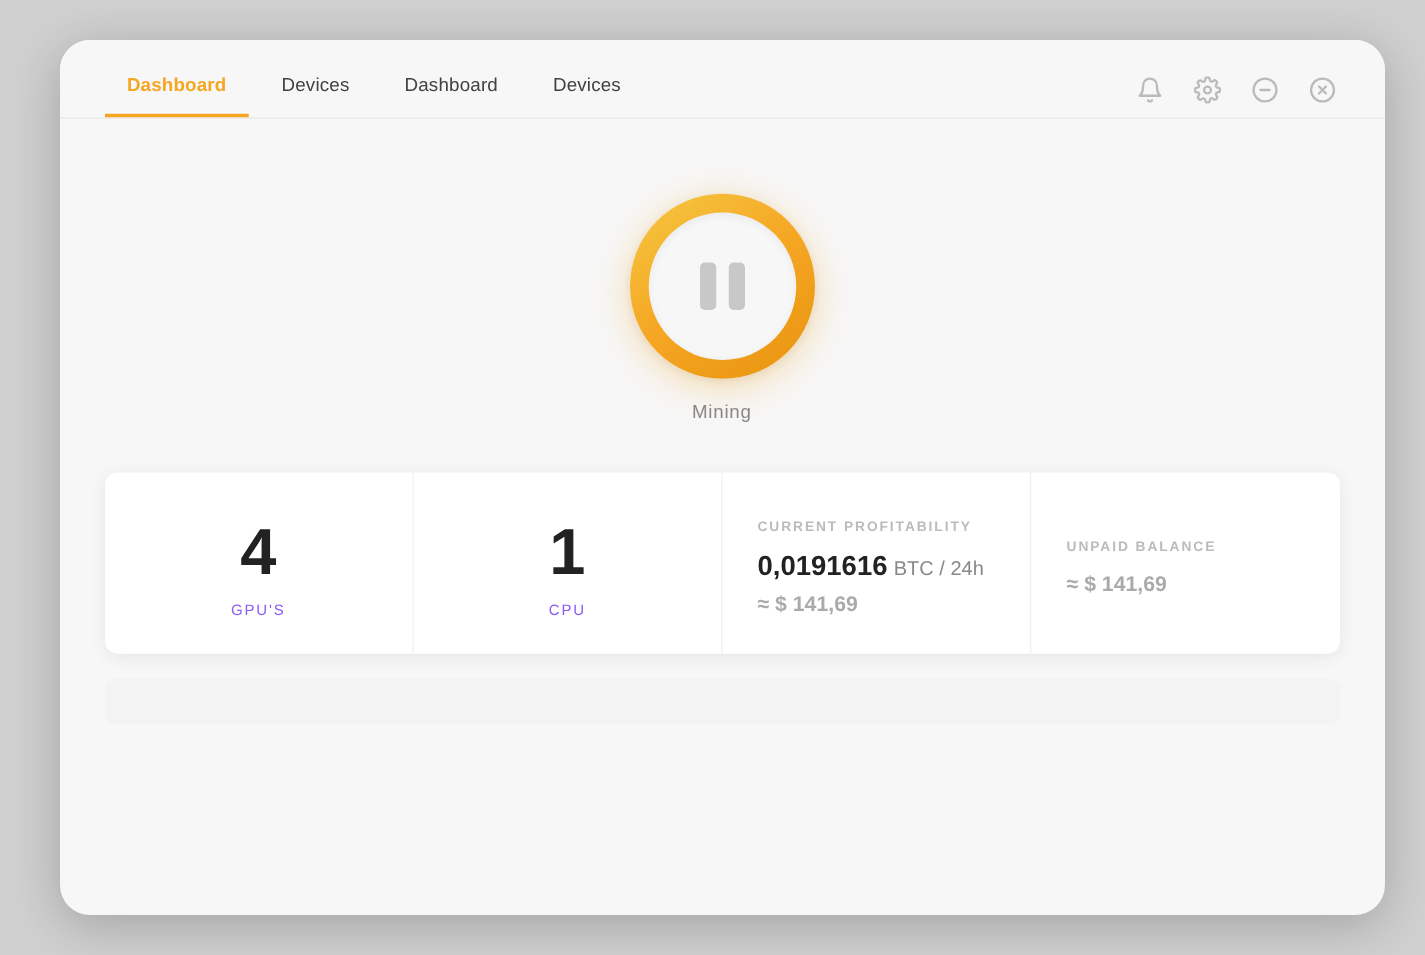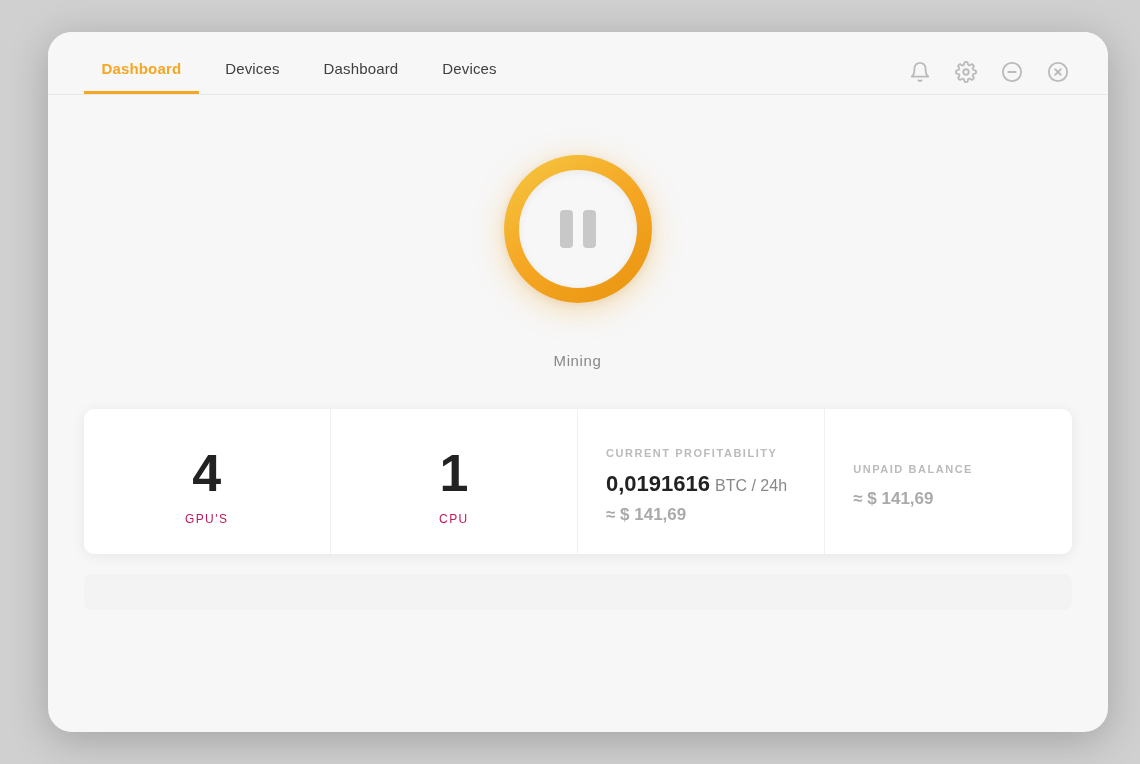--- a/index.html
+++ b/index.html
@@ -89,21 +89,20 @@
       padding: 30px 36px 30px 36px;
     }
 
     
     .mining-section {
       display: flex;
       flex-direction: column;
       align-items: center;
       margin-top: 30px;
       margin-bottom: 40px;
-      gap: 31px;
     }
 
     .mining-btn-outer {
       width: 148px;
       height: 148px;
       border-radius: 50%;
       background: linear-gradient(145deg, #f5c842, #f5a623, #e8940e);
       display: flex;
       align-items: center;
       justify-content: center;
@@ -170,21 +169,21 @@
 
     .stat-value-big {
       font-size: 52px;
       font-weight: 700;
       color: #222;
       line-height: 1.1;
     }
 
     .stat-label {
       font-size: 12px;
-      color: #be185d;
+      color: #8b5cf6;
       letter-spacing: 0.12em;
       margin-top: 10px;
       text-transform: uppercase;
       font-weight: 500;
     }
 
     .stat-card-label {
       font-size: 11px;
       color: #bbb;
       letter-spacing: 0.14em;

